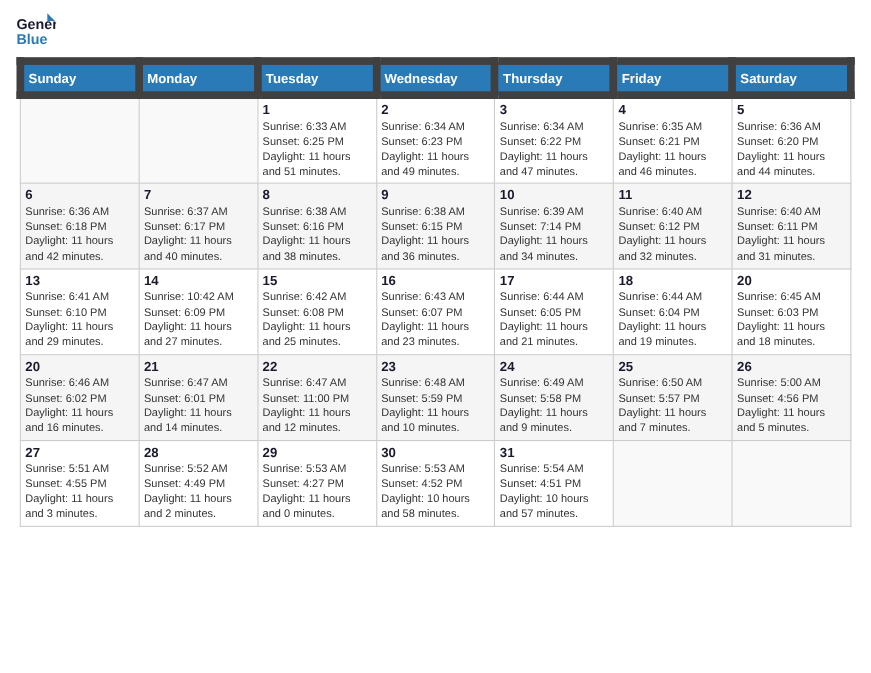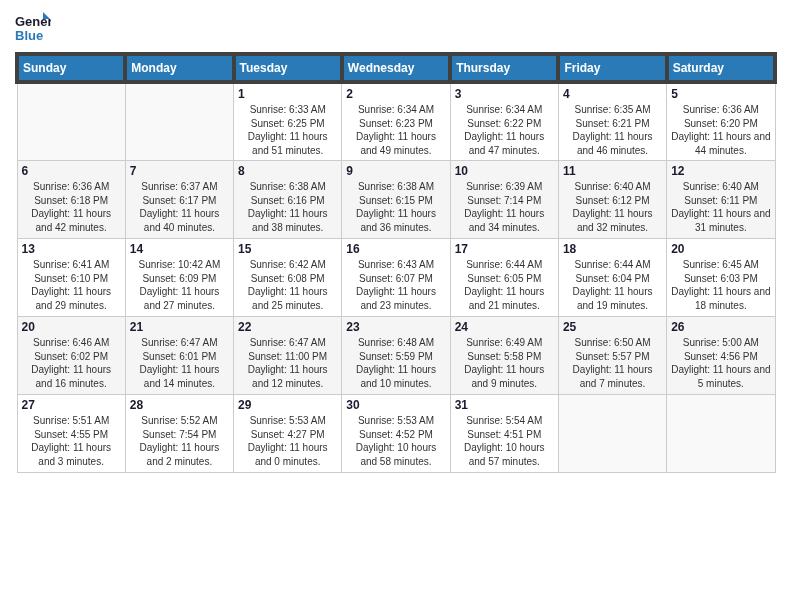--- a/index.html
+++ b/index.html
@@ -34,21 +34,21 @@
       border-collapse: collapse;
       font-size: 11px;
     }
     .calendar-table th {
       background-color: #2a7ab8;
       color: #fff;
       padding: 5px 4px;
       text-align: left;
       font-size: 12px;
       font-weight: bold;
-      border: 4px solid #404040;
+      border: 7px solid #404040;
     }
     .calendar-table td {
       border: 1px solid #ccc;
       padding: 3px 4px;
       vertical-align: top;
       width: calc(100% / 7);
       height: 78px;
     }
     .calendar-table tr:nth-child(even) td {
       background-color: #f5f5f5;
@@ -60,21 +60,20 @@
       font-size: 12px;
       font-weight: bold;
       color: #1a1a2e;
       display: block;
       margin-bottom: 2px;
     }
     .day-info {
       color: #333;
       font-size: 10px;
       line-height: 1.35;
-      text-align: center;
     }
     .empty-cell {
       background-color: #f9f9f9 !important;
     }
     
     .row-even td { background-color: #f5f5f5; }
     .row-odd td { background-color: #fff; }
     .row-odd td.empty-cell { background-color: #f9f9f9; }
   </style>
 </head>
@@ -278,21 +277,21 @@
         <tr class="row-odd">
           <td>
             <span class="day-number">27</span>
             <div class="day-info">Sunrise: 5:51 AM
 Sunset: 4:55 PM
 Daylight: 11 hours and 3 minutes.</div>
           </td>
           <td>
             <span class="day-number">28</span>
             <div class="day-info">Sunrise: 5:52 AM
-Sunset: 7:54 PM
+Sunset: 4:49 PM
 Daylight: 11 hours and 2 minutes.</div>
           </td>
           <td>
             <span class="day-number">29</span>
             <div class="day-info">Sunrise: 5:53 AM
 Sunset: 4:27 PM
 Daylight: 11 hours and 0 minutes.</div>
           </td>
           <td>
             <span class="day-number">30</span>

